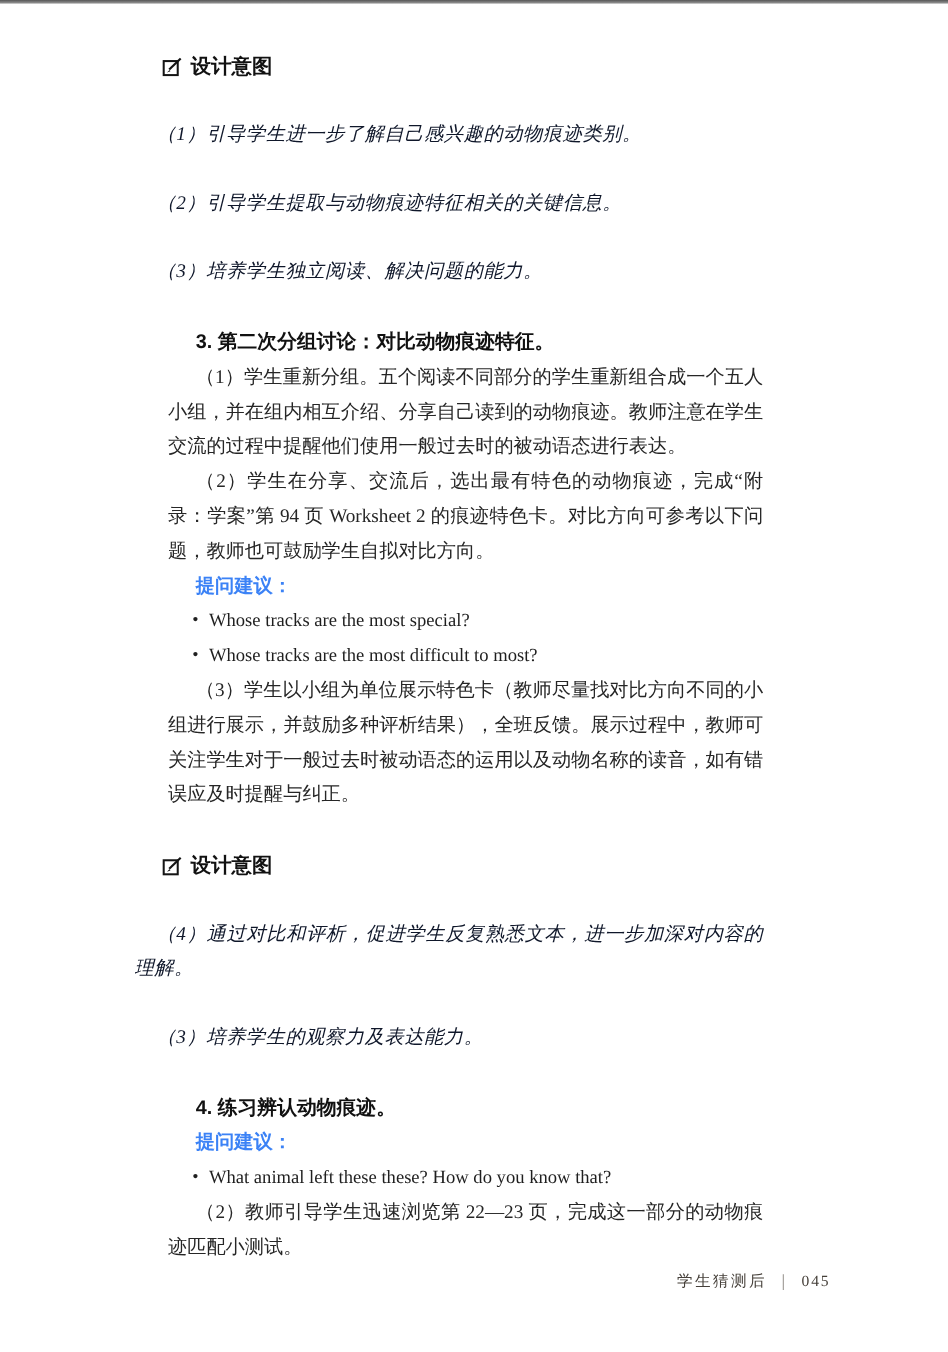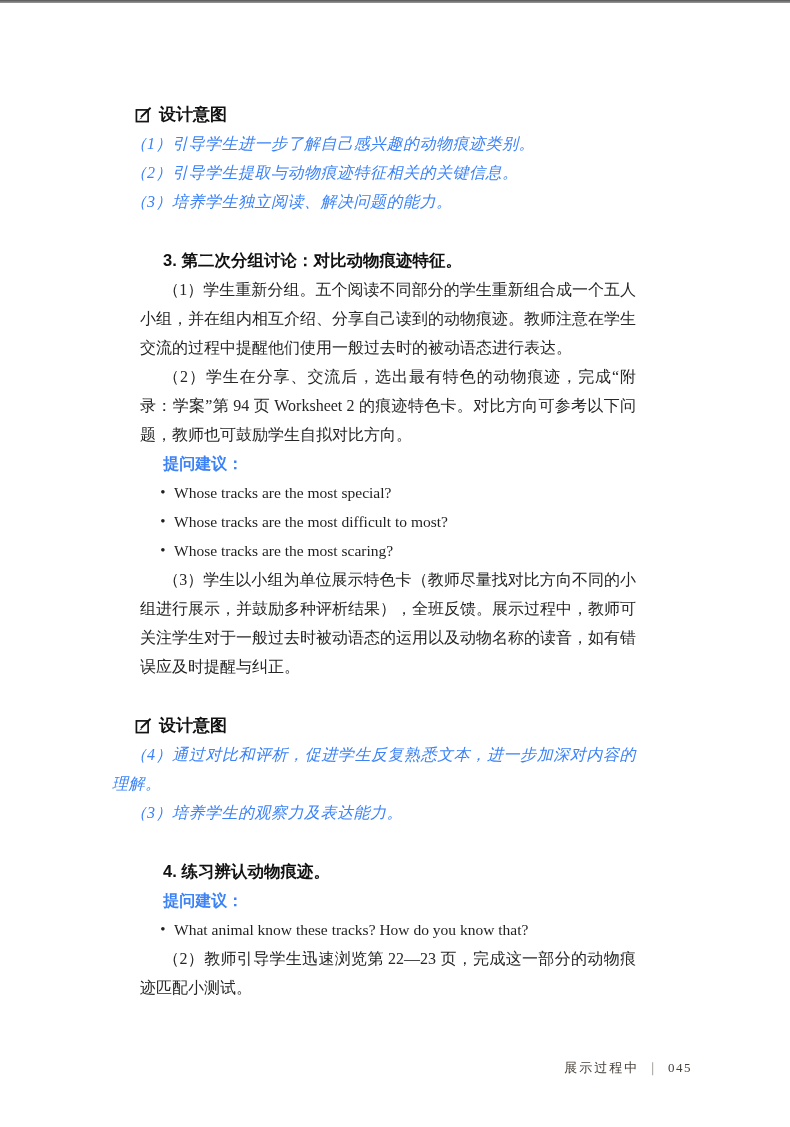--- a/index.html
+++ b/index.html
@@ -12,21 +12,21 @@
     color:#262626;
     overflow:hidden;
   }
   .topbar {
     position:absolute; top:0; left:0; width:790px; height:3px;
     background:linear-gradient(#565656,#9b9b9b);
   }
   .content {
     position:absolute; top:0; left:0;
     width:734px;
-    padding:100px 98px 0 112px;
+    padding:41px 98px 0 112px;
   }
   .para, .kai-item, .tips, .q-list { font-size:16px; line-height:29px; }
   .para {
     text-align:justify;
     text-indent:1.45em;
     color:#262626;
   }
   .section-heading {
     font-family:"Liberation Sans","DejaVu Sans",sans-serif;
     font-weight:bold;
@@ -45,22 +45,23 @@
     display:flex; align-items:center;
   }
   .intent-title .icon-wrap {
     display:inline-flex; align-items:center;
     margin-right:7px;
   }
   .kai-item {
     font-style:italic;
     text-align:justify;
     text-indent:1.15em;
-    color:#3b82f6;
+    color:#0f172a;
     letter-spacing:0.5px;
+    margin-top:28px;
   }
   .tips {
     font-family:"Liberation Sans","DejaVu Sans",sans-serif;
     font-weight:bold;
     color:#3b82f6;
     padding-left:1.45em;
   }
   .q-list { list-style:none; }
   .q-list li {
     position:relative;
@@ -119,21 +120,20 @@
     </section>
 
     <section class="activity-block">
       <h4 class="section-heading">3. 第二次分组讨论：对比动物痕迹特征。</h4>
       <p class="para">（1）学生重新分组。五个阅读不同部分的学生重新组合成一个五人小组，并在组内相互介绍、分享自己读到的动物痕迹。教师注意在学生交流的过程中提醒他们使用一般过去时的被动语态进行表达。</p>
       <p class="para">（2）学生在分享、交流后，选出最有特色的动物痕迹，完成“附录：学案”第 94 页 Worksheet 2 的痕迹特色卡。对比方向可参考以下问题，教师也可鼓励学生自拟对比方向。</p>
       <p class="tips">提问建议：</p>
       <ul class="q-list">
         <li>Whose tracks are the most special?</li>
         <li>Whose tracks are the most difficult to most?</li>
-        <li>Whose tracks are the most scaring?</li>
       </ul>
       <p class="para">（3）学生以小组为单位展示特色卡（教师尽量找对比方向不同的小组进行展示，并鼓励多种评析结果），全班反馈。展示过程中，教师可关注学生对于一般过去时被动语态的运用以及动物名称的读音，如有错误应及时提醒与纠正。</p>
     </section>
 
     <section class="intent-block">
       <h3 class="intent-title">
         <span class="icon-wrap">
           <svg class="edit" width="17" height="17" viewBox="0 0 24 24">
             <rect x="2" y="5.5" width="16.5" height="16.5" fill="none" stroke="#141414" stroke-width="2.4"></rect>
             <path d="M8.5 15.5 L22 2.5" fill="none" stroke="#141414" stroke-width="2.6"></path>
@@ -143,25 +143,25 @@
         <span>设计意图</span>
       </h3>
       <p class="kai-item">（4）通过对比和评析，促进学生反复熟悉文本，进一步加深对内容的理解。</p>
       <p class="kai-item">（3）培养学生的观察力及表达能力。</p>
     </section>
 
     <section class="activity-block">
       <h4 class="section-heading">4. 练习辨认动物痕迹。</h4>
       <p class="tips">提问建议：</p>
       <ul class="q-list">
-        <li>What animal know these tracks? How do you know that?</li>
+        <li>What animal left these these? How do you know that?</li>
       </ul>
       <p class="para">（2）教师引导学生迅速浏览第 22—23 页，完成这一部分的动物痕迹匹配小测试。</p>
     </section>
 
   </main>
 
   <footer class="page-footer">
-    <span>展示过程中</span>
+    <span>学生猜测后</span>
     <span class="divider">｜</span>
     <span class="pagenum">045</span>
   </footer>
 </div>
 
 </body></html>

